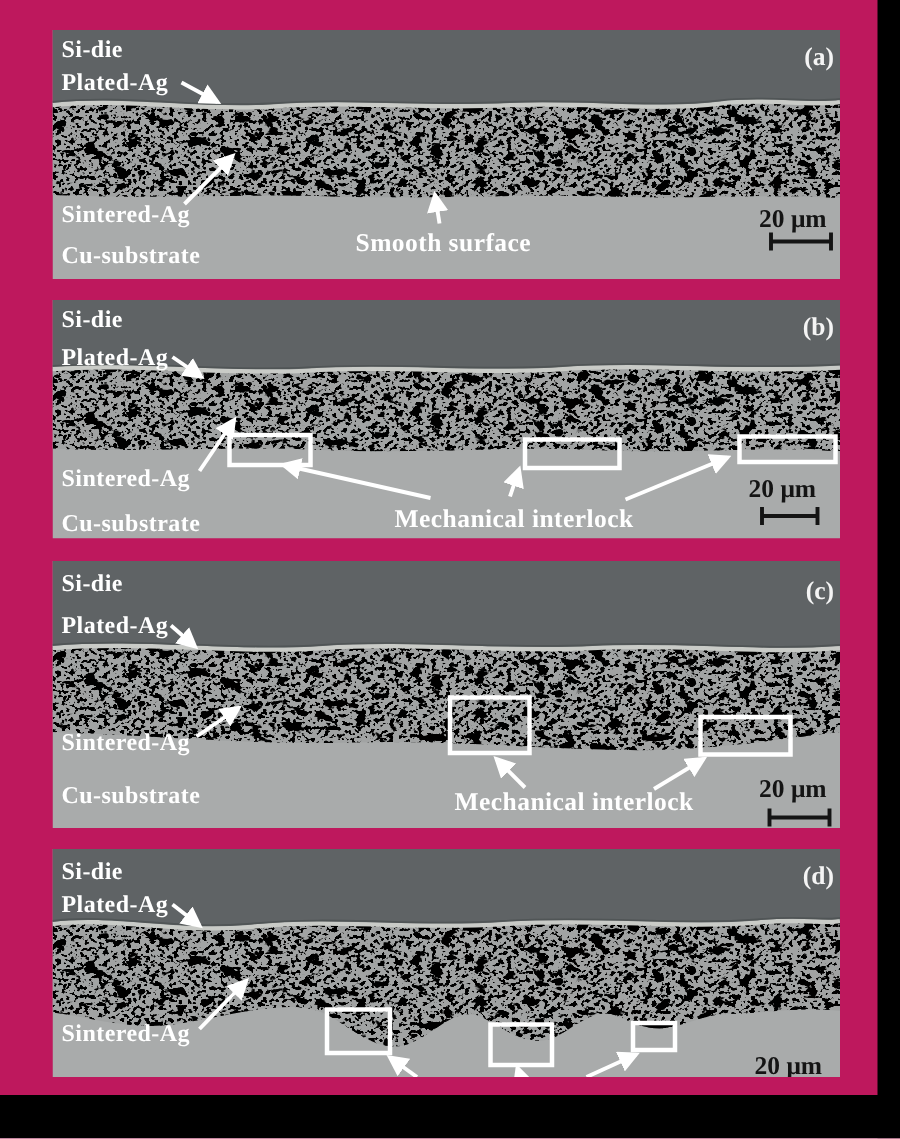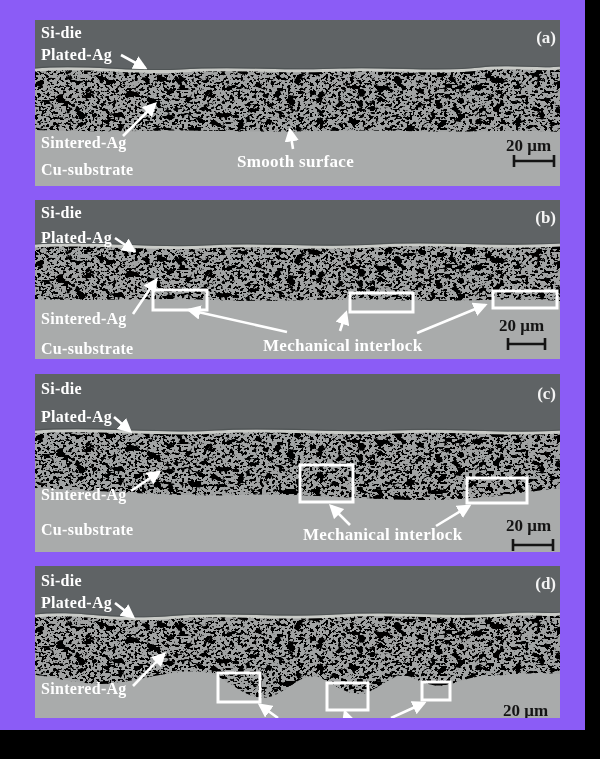--- a/index.html
+++ b/index.html
@@ -1,16 +1,16 @@
 <!DOCTYPE html>
 <html><head>
 <meta charset="utf-8">
 <style>
   html,body{margin:0;padding:0;background:#ffffff;}
-  .canvas{position:relative;width:600px;height:759px;background:#8b5cf6;overflow:hidden;
+  .canvas{position:relative;width:600px;height:759px;background:#be185d;overflow:hidden;
           font-family:"Liberation Serif", serif;text-align:right;}
   .panel{position:absolute;left:35px;width:525px;}
   #panel-a{top:20px;height:166px;}
   #panel-b{top:200px;height:159px;}
   #panel-c{top:374px;height:178px;}
   #panel-d{top:566px;height:152px;}
   .panel svg{display:block;width:525px;}
   .rbar{position:absolute;left:585px;top:0;width:15px;height:759px;background:#000;}
   .bbar{position:absolute;left:0;top:730px;width:600px;height:29px;background:#000;}
   .lbl{font-weight:bold;font-size:16px;fill:#ffffff;letter-spacing:.3px;}

